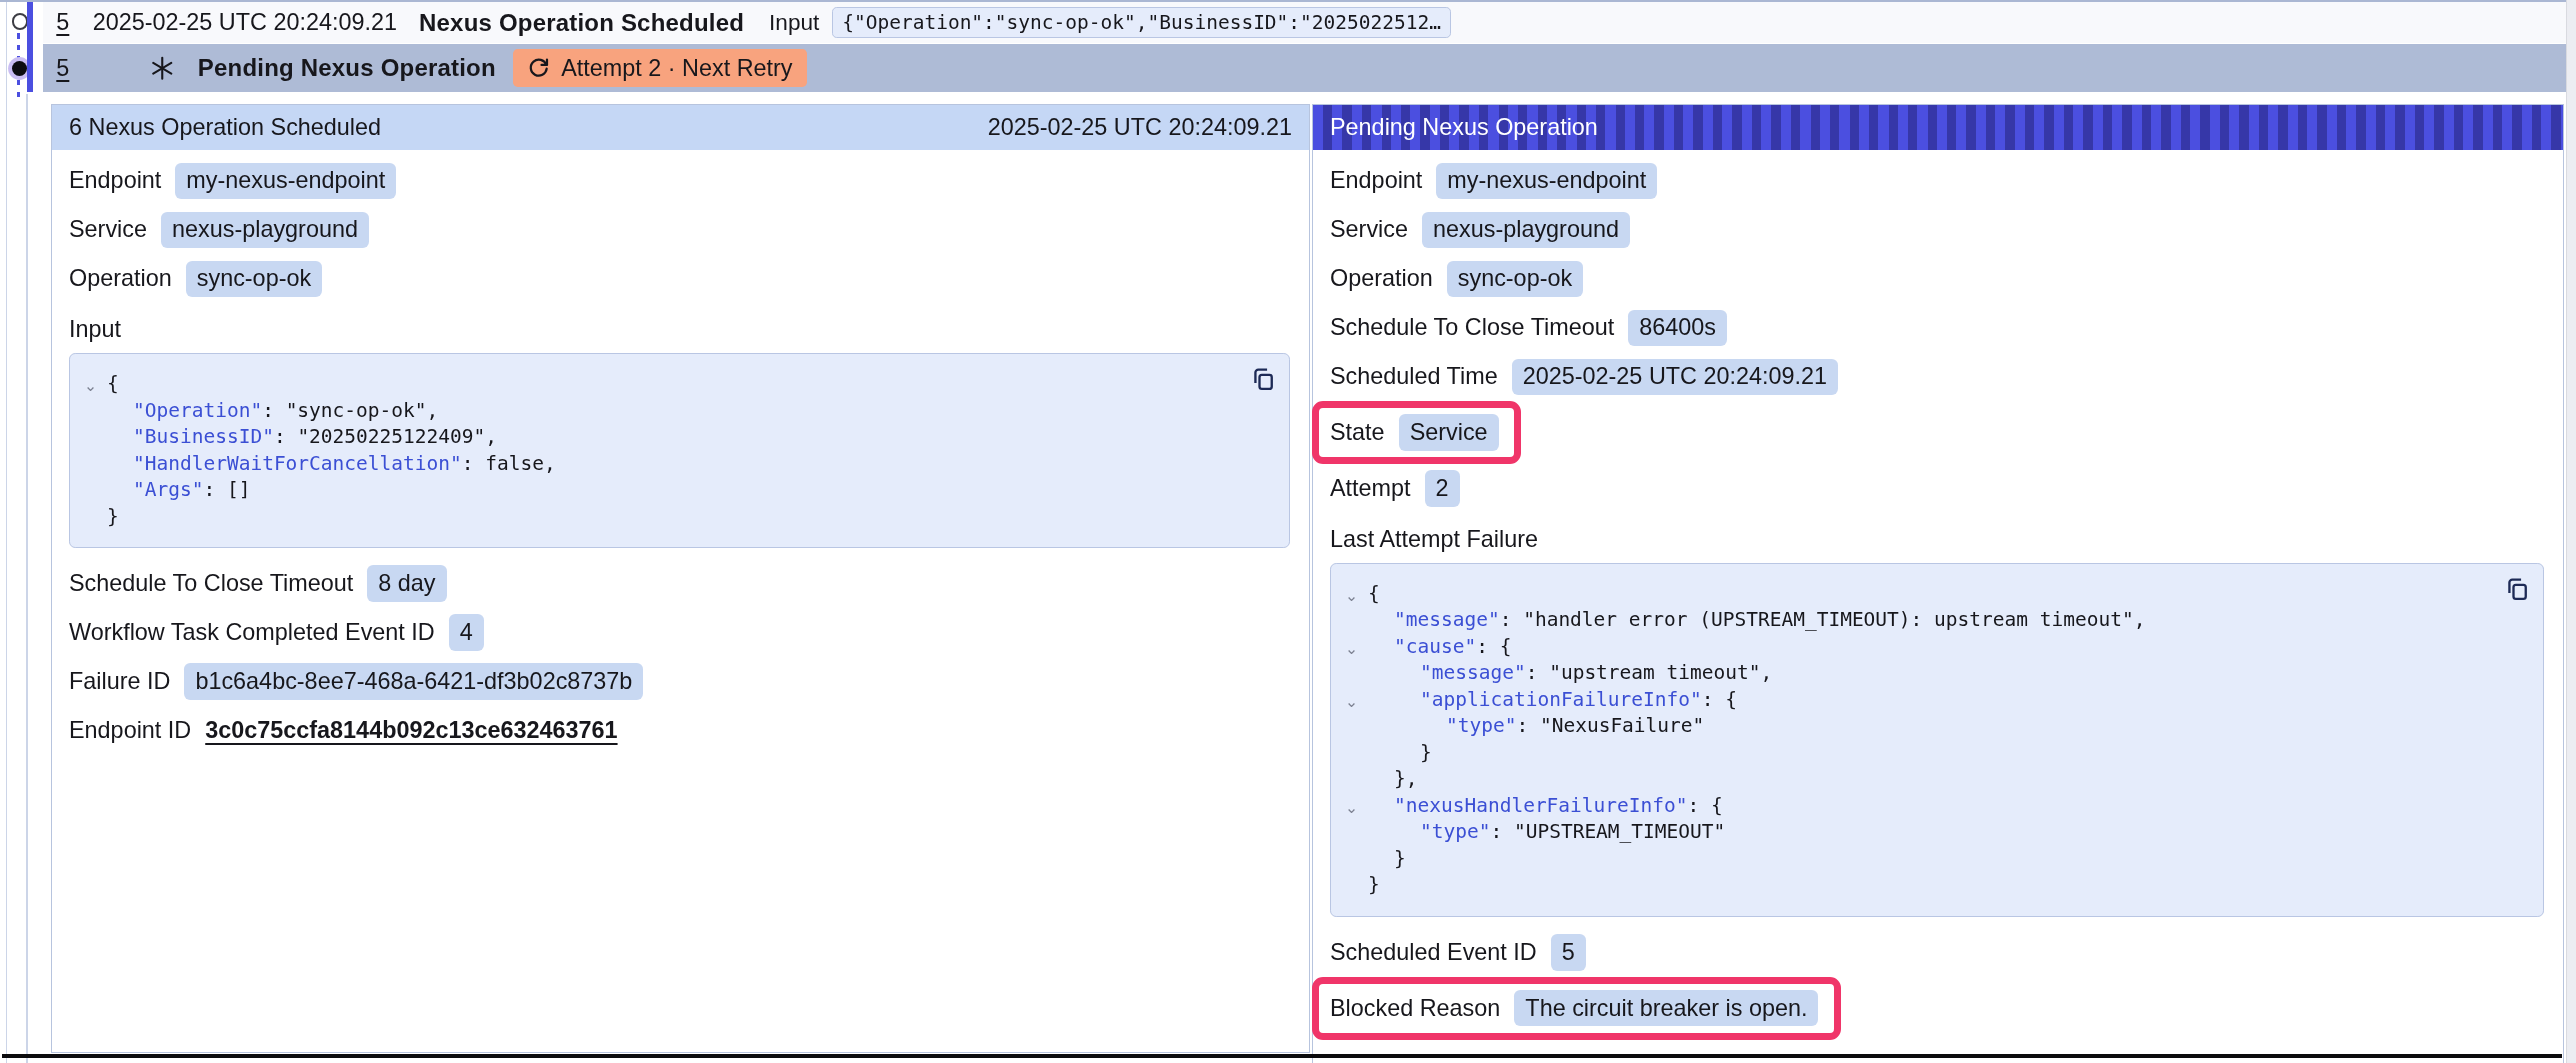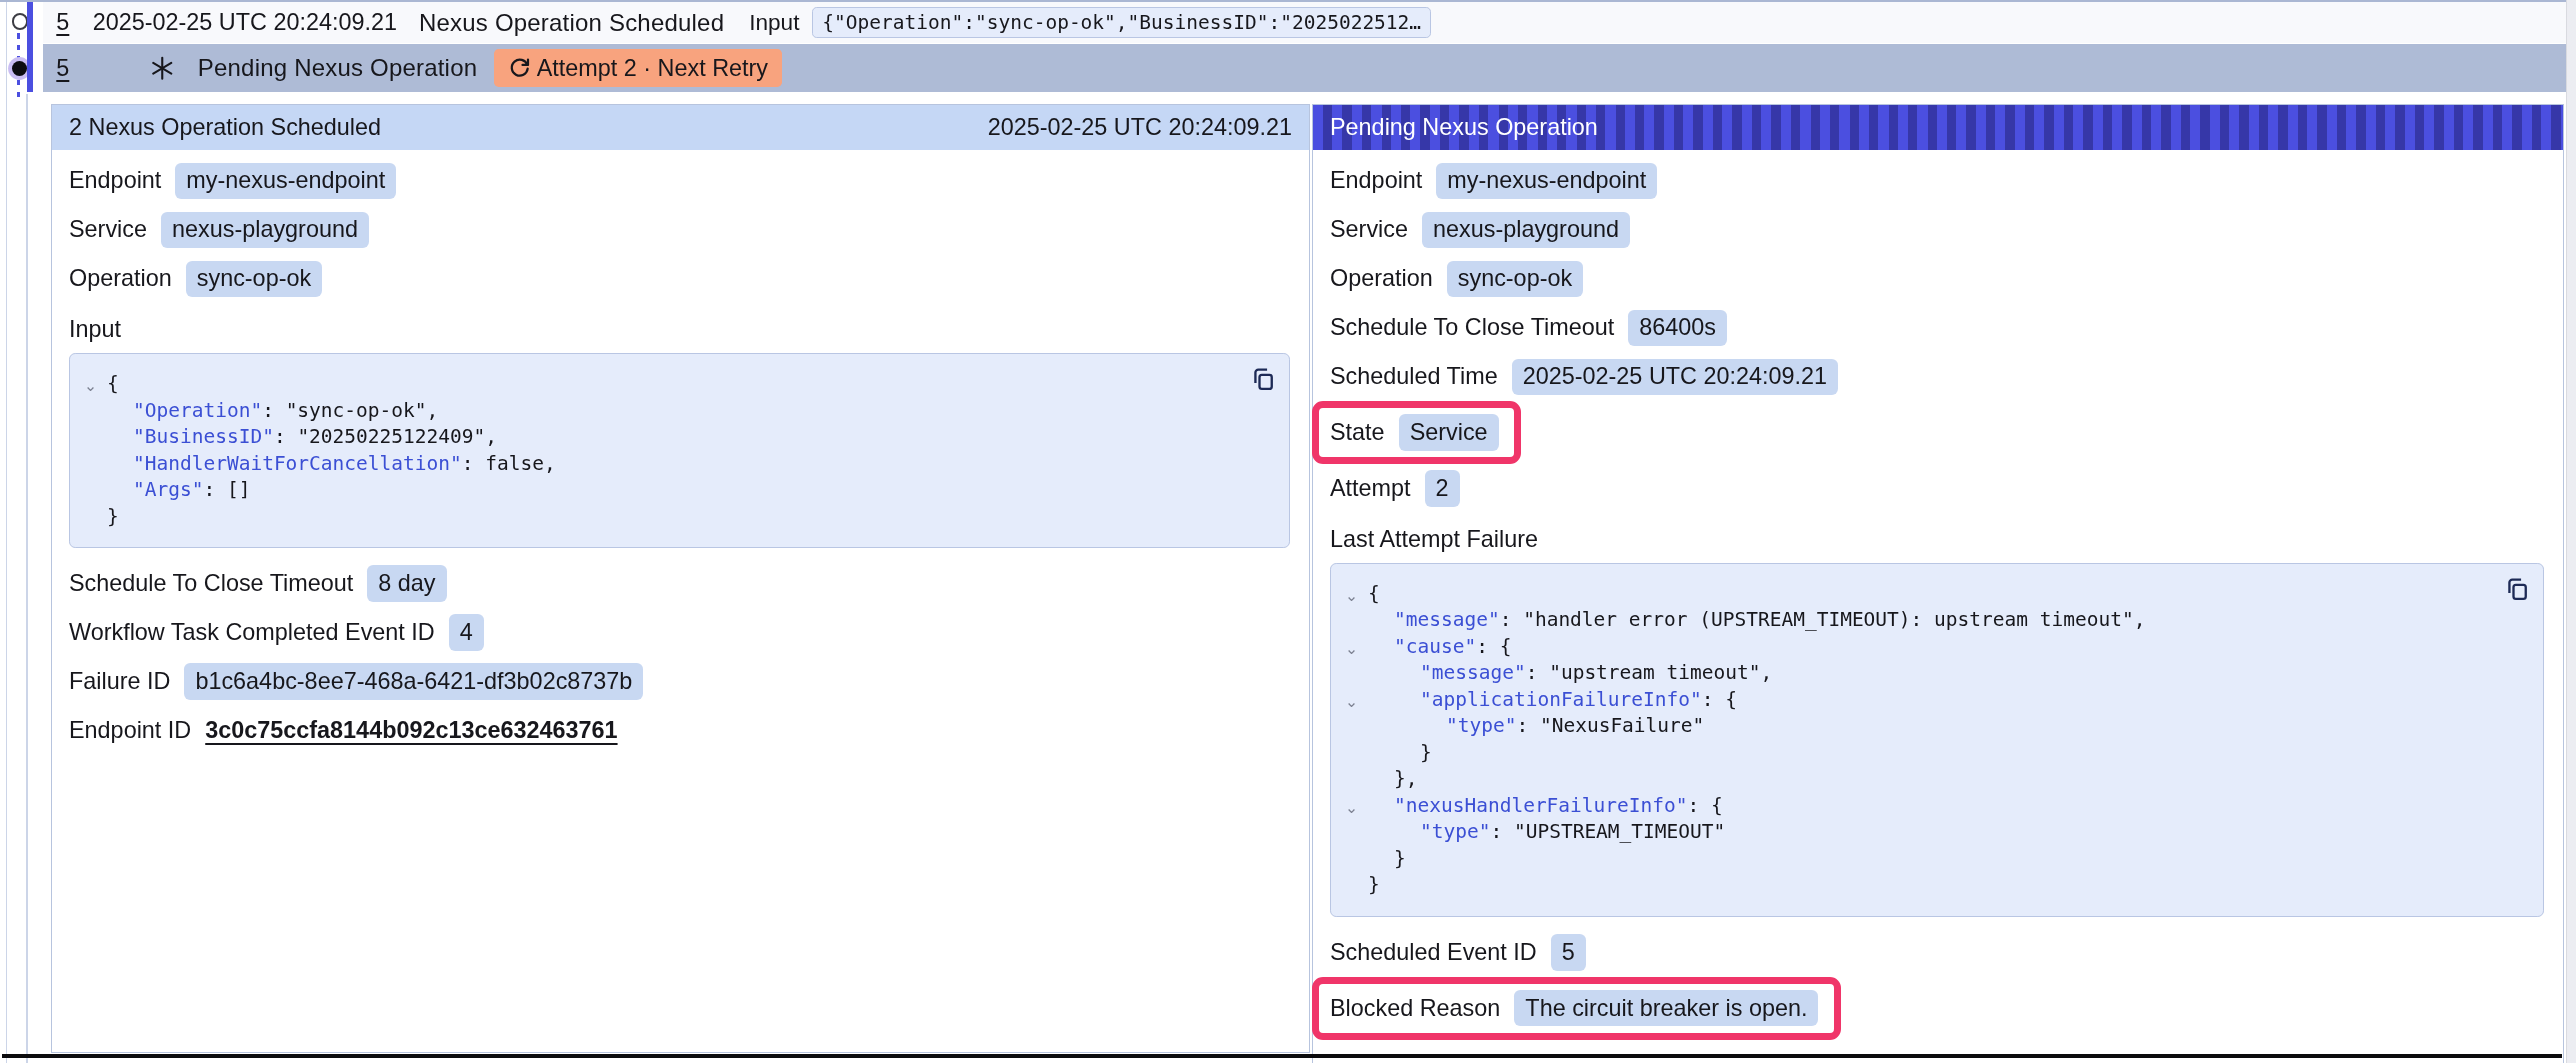--- a/index.html
+++ b/index.html
@@ -20,26 +20,26 @@
   .tl-dot{position:absolute;left:11.7px;top:61px;width:15px;height:15px;border-radius:50%;
           background:#0c0c10;box-shadow:0 0 0 3.9px #c9bdf2;}
   .active-bar{position:absolute;left:27px;top:2.3px;width:6.2px;height:90px;background:var(--indigo);}
 
   
   .row{position:absolute;left:43px;width:2524px;display:flex;align-items:center;}
   .row1{top:2.3px;height:41px;background:var(--row1-bg);font-size:23.4px;}
   .row2{top:44px;height:48px;background:var(--row2-bg);font-size:23.4px;}
   .rid{margin-left:13.3px;text-decoration:underline;text-underline-offset:3.9px;font-size:23.4px;}
   .rts{margin-left:23.4px;}
-  .rtitle{margin-left:22px;font-weight:400;font-size:24px;letter-spacing:0.2px;}
+  .rtitle{margin-left:22px;font-weight:700;font-size:24px;letter-spacing:0.2px;}
   .rlabel{margin-left:25px;font-size:22.6px;}
   .rchip{margin-left:12.5px;font-size:19.5px;background:var(--json-bg);border:1.6px solid var(--json-border);
          border-radius:4.7px;padding:3.1px 9.4px;white-space:nowrap;}
   .ast{margin-left:80px;display:inline-flex;}
-  .retry-badge{margin-left:17px;display:inline-flex;align-items:center;gap:5px;background:var(--orange);
+  .retry-badge{margin-left:17px;display:inline-flex;align-items:center;gap:11px;background:var(--orange);
                border-radius:4.7px;padding:5.5px 14px;font-size:23.4px;color:#17171c;}
 
   
   .panel{position:absolute;top:104px;background:#fff;border:1.6px solid var(--panel-border);}
   .panel.left{left:51px;width:1257px;height:947px;}
   .panel.right{left:1312px;width:1250px;height:982px;}
   .panel header{height:45px;display:flex;align-items:center;justify-content:space-between;
                 padding:0 17px;font-size:23.4px;background:var(--panel-header);}
   .panel header.striped{background:repeating-linear-gradient(90deg,var(--indigo) 0 10px,var(--indigo-dark) 10px 19.5px);
                 color:#fff;}
@@ -105,21 +105,21 @@
       <svg width="23.4" height="23.4" viewBox="0 0 24 24">
         <path d="M19.8 9.2A8.2 8.2 0 1 0 20.2 13" fill="none" stroke="#17171c" stroke-width="2.3" stroke-linecap="round"></path>
         <polyline points="20.5,3.6 20.5,9.2 14.9,9.2" fill="none" stroke="#17171c" stroke-width="2.3" stroke-linecap="round" stroke-linejoin="round"></polyline>
       </svg>
       <span>Attempt 2 · Next Retry</span>
     </span>
   </div>
 
   <section class="panel left">
     <header>
-      <span>2 Nexus Operation Scheduled</span>
+      <span>6 Nexus Operation Scheduled</span>
       <span>2025-02-25 UTC 20:24:09.21</span>
     </header>
     <div class="pbody">
       <div>
           <div class="field-row">
             <span class="f-label">Endpoint</span>
             <span class="f-badge">my-nexus-endpoint</span>
           </div>
           <div class="field-row">
             <span class="f-label">Service</span>

